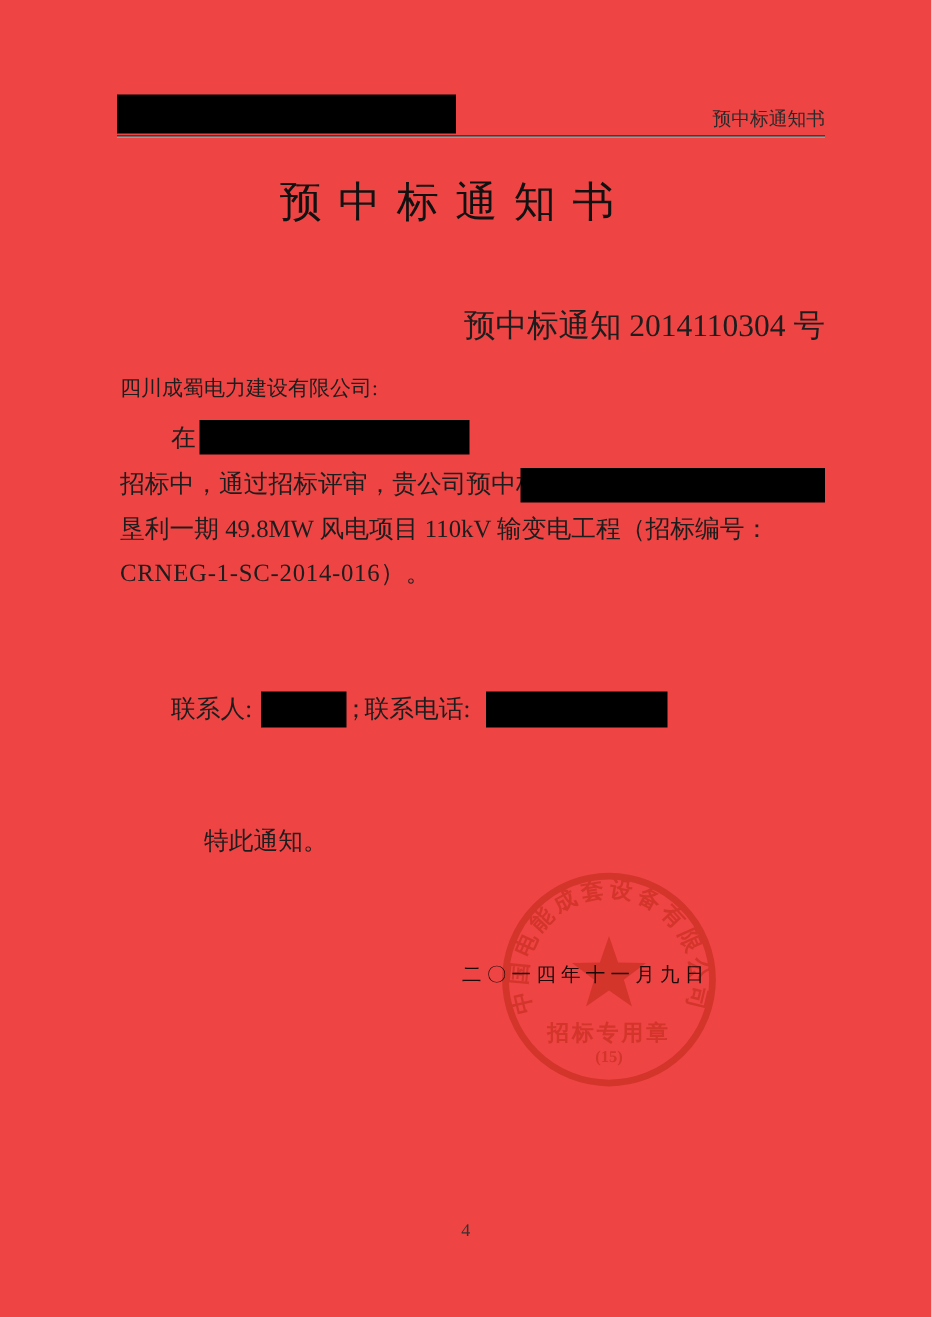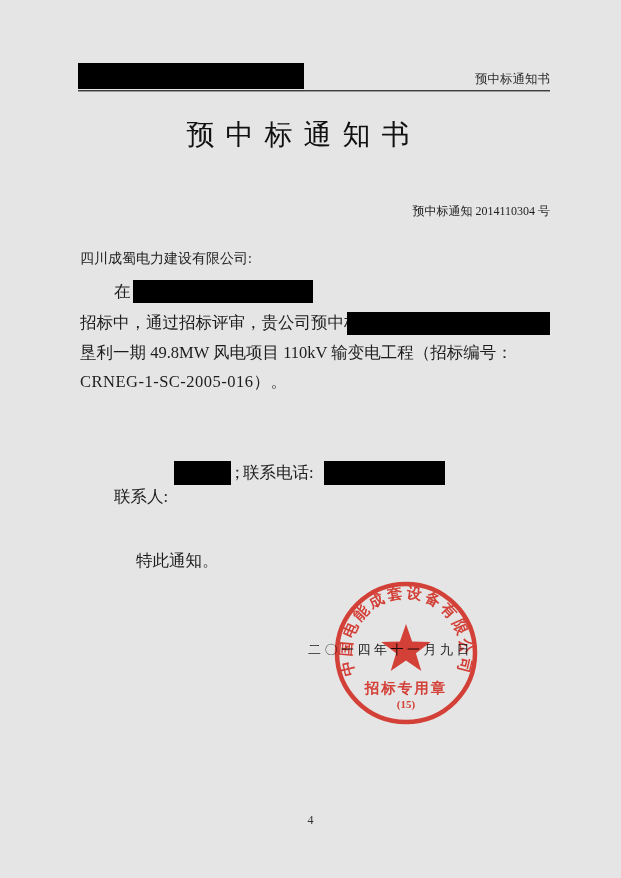--- a/index.html
+++ b/index.html
@@ -5,21 +5,21 @@
   * { margin: 0; padding: 0; box-sizing: border-box; }
   html, body { background: #ffffff; }
   body {
     font-family: "Liberation Serif", "DejaVu Serif", serif;
     color: #1d1d1d;
   }
   .page {
     position: relative;
     width: 621px;
     height: 878px;
-    background: #e5e5e5;
+    background: #ef4444;
     overflow: hidden;
   }
   .abs { position: absolute; }
   .redaction { position: absolute; background: #000000; }
   .cn { font-family: "Liberation Serif", "DejaVu Serif", serif; }
 
   .header-label {
     top: 71px; left: 350px; width: 200px;
     text-align: right; font-size: 12.5px; color: #2a2a2a;
   }
@@ -31,36 +31,36 @@
 
   .doc-title {
     top: 116px; left: 0; width: 598px;
     text-align: center;
     font-size: 28px; letter-spacing: 2px;
     color: #111111; font-weight: 400;
   }
 
   .notice-number {
     top: 203px; left: 250px; width: 300px;
-    text-align: right; font-size: 12px;
+    text-align: right; font-size: 21px;
   }
 
   .recipient { top: 250px; left: 80px; font-size: 14px; }
 
   .bodyline { font-size: 16.5px; white-space: nowrap; }
   .l1-prefix { top: 281px; left: 114px; }
   .l1-bar { left: 133px; top: 280px; width: 180px; height: 23px; }
   .l1-suffix { top: 281px; left: 318px; }
   .l2 { top: 312px; left: 80px; }
   .l2-bar { left: 347px; top: 312px; width: 203px; height: 23px; }
   .l3 { top: 342px; left: 80px; }
   .l4 { top: 371px; left: 80px; letter-spacing: 0.5px; }
 
   .para2 { top: 430px; left: 112px; }
-  .contact-person-label { top: 462px; left: 114px; margin-top: 24px; }
+  .contact-person-label { top: 462px; left: 114px; }
   .contact-bar1 { left: 174px; top: 461px; width: 57px; height: 24px; }
   .contact-sep { top: 462px; left: 229px; }
   .contact-phone-label { top: 462px; left: 243px; text-align: center; }
   .contact-bar2 { left: 324px; top: 461px; width: 121px; height: 24px; }
 
   .closing { top: 550px; left: 136px; }
 
   .date-line {
     top: 641px; left: 308px;
     font-size: 13px; letter-spacing: 3.5px;
@@ -92,21 +92,21 @@
 
   <div class="abs recipient cn">四川成蜀电力建设有限公司:</div>
 
   <div class="abs bodyline l1-prefix cn">在</div>
   <div class="redaction l1-bar"></div>
 
   <div class="abs bodyline l2 cn">招标中，通过招标评审，贵公司预中标</div>
   <div class="redaction l2-bar"></div>
 
   <div class="abs bodyline l3 cn">垦利一期 49.8MW 风电项目 110kV 输变电工程（招标编号：</div>
-  <div class="abs bodyline l4">CRNEG-1-SC-2005-016）。</div>
+  <div class="abs bodyline l4">CRNEG-1-SC-2014-016）。</div>
 
 
   <div class="abs bodyline contact-person-label cn">联系人:</div>
   <div class="redaction contact-bar1"></div>
   <div class="abs bodyline contact-sep cn">；</div>
   <div class="abs bodyline contact-phone-label cn">联系电话:</div>
   <div class="redaction contact-bar2"></div>
 
   <div class="abs bodyline closing cn">特此通知。</div>
 

